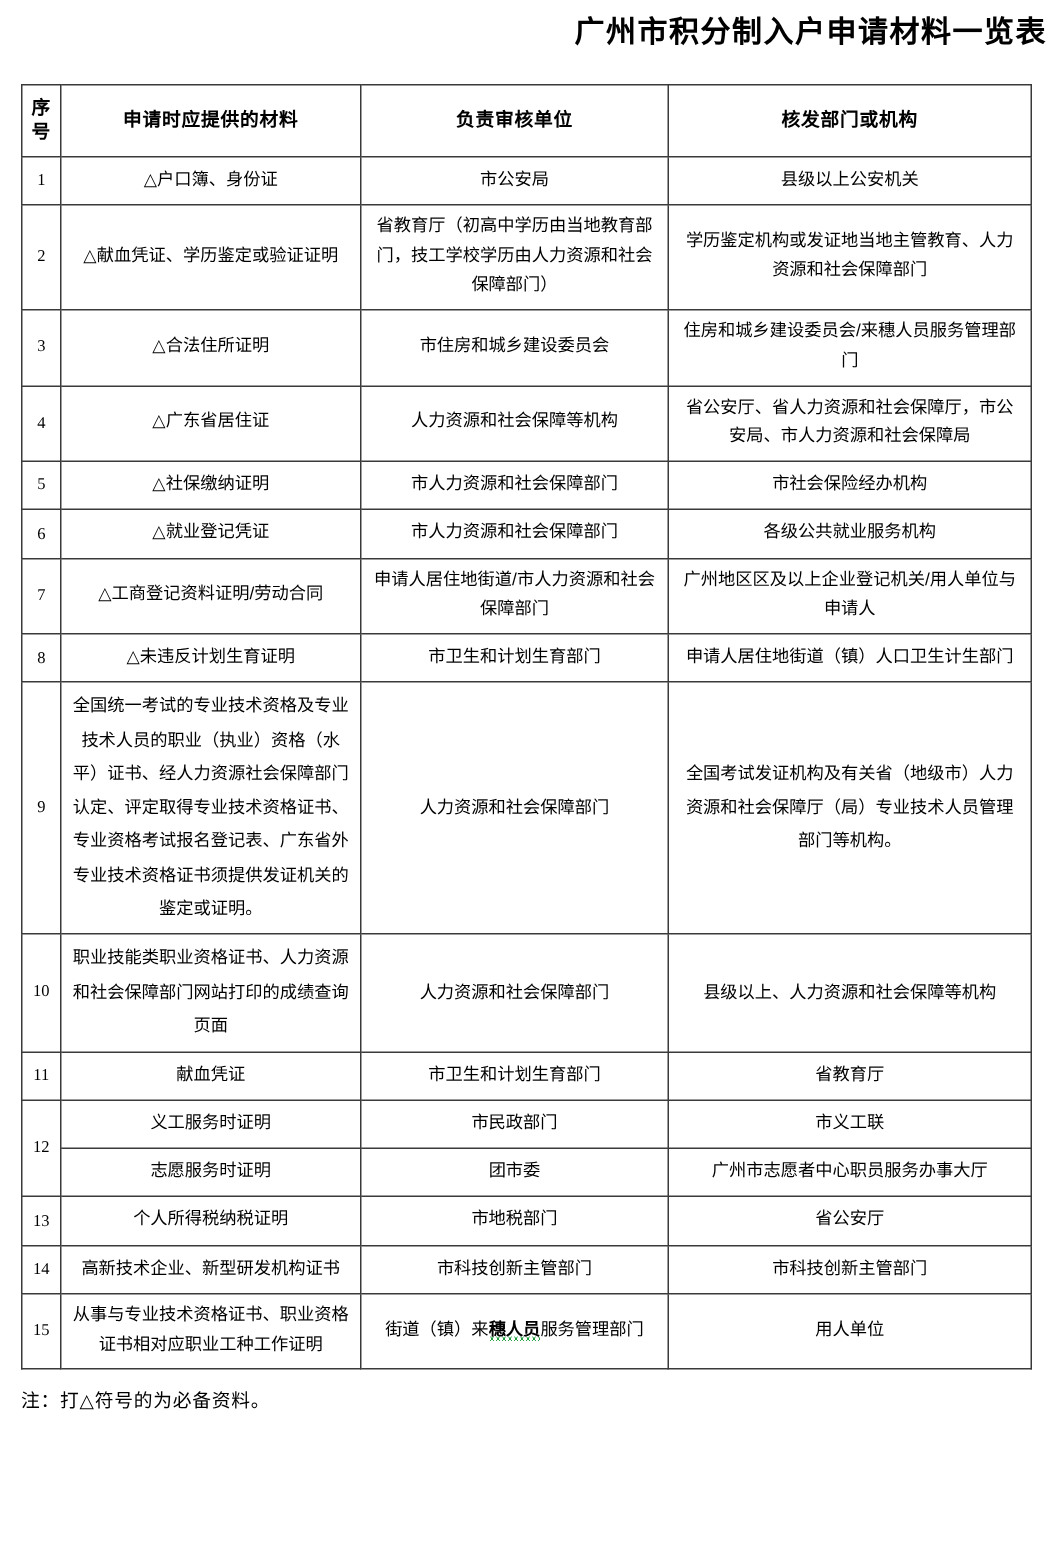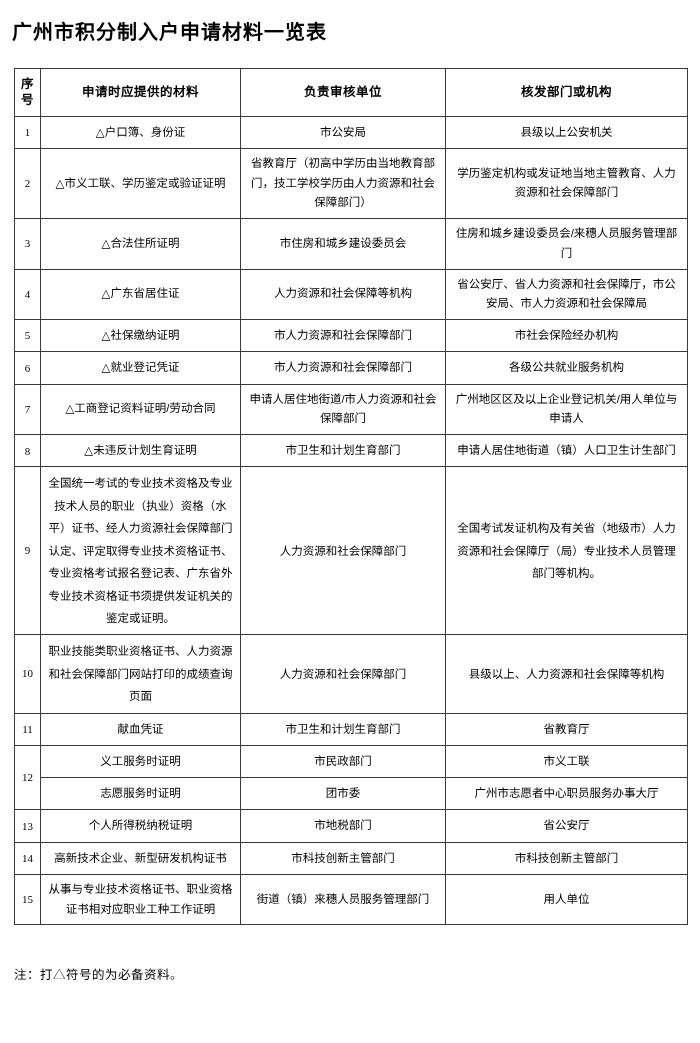--- a/index.html
+++ b/index.html
@@ -18,47 +18,46 @@
 
   .page {
     position: relative;
     width: 700px;
     height: 1043px;
     box-sizing: border-box;
     overflow: hidden;
   }
 
   .doc-title {
-    text-align: left;
+    text-align: right;
     font-size: 20px;
     font-weight: bold;
     letter-spacing: 1px;
     line-height: 1;
-    margin: 12px;
+    margin: 2px;
     padding-top: 10px;
     padding-bottom: 0;
     font-family: "Liberation Serif", "DejaVu Serif", serif;
   }
 
   .table-wrap {
     margin: 0;
     padding: 0;
     position: absolute;
     left: 14px;
     top: 56px;
     width: 673px;
   }
 
   table.matrix {
     border-collapse: collapse;
     width: 673px;
     table-layout: fixed;
     font-size: 11.5px;
     font-family: "Liberation Sans", "DejaVu Sans", sans-serif;
-    margin-top: 12px;
   }
 
   table.matrix col.c-seq   { width: 26px; }
   table.matrix col.c-mat   { width: 200px; }
   table.matrix col.c-rev   { width: 205px; }
   table.matrix col.c-iss   { width: 242px; }
 
   table.matrix th,
   table.matrix td {
     border: 1px solid #3a3a3a;
@@ -104,20 +103,21 @@
 
   
   .squiggle {
     background-repeat: repeat-x;
     background-position: left bottom;
     background-image:
       linear-gradient(45deg, transparent 45%, #1f9d3a 45%, #1f9d3a 55%, transparent 55%),
       linear-gradient(-45deg, transparent 45%, #1f9d3a 45%, #1f9d3a 55%, transparent 55%);
     background-size: 4px 3px;
     padding-bottom: 1px;
+    font-weight: bold;
   }
 </style>
 </head>
 <body>
 
 <div class="page">
 
   <h1 class="doc-title">广州市积分制入户申请材料一览表</h1>
 
   <div class="table-wrap">
@@ -140,21 +140,21 @@
 
         <tr class="tight">
           <td class="seq">1</td>
           <td class="cell">△户口簿、身份证</td>
           <td class="cell">市公安局</td>
           <td class="cell">县级以上公安机关</td>
         </tr>
 
         <tr>
           <td class="seq">2</td>
-          <td class="cell">△市义工联、学历鉴定或验证证明</td>
+          <td class="cell">△献血凭证、学历鉴定或验证证明</td>
           <td class="cell">省教育厅（初高中学历由当地教育部门，技工学校学历由人力资源和社会保障部门）</td>
           <td class="cell">学历鉴定机构或发证地当地主管教育、人力资源和社会保障部门</td>
         </tr>
 
         <tr>
           <td class="seq">3</td>
           <td class="cell">△合法住所证明</td>
           <td class="cell">市住房和城乡建设委员会</td>
           <td class="cell">住房和城乡建设委员会/来穗人员服务管理部门</td>
         </tr>
@@ -245,15 +245,15 @@
           <td class="seq">15</td>
           <td class="cell">从事与专业技术资格证书、职业资格证书相对应职业工种工作证明</td>
           <td class="cell"><span>街道（镇）来</span><span class="squiggle">穗人员</span><span>服务管理部门</span></td>
           <td class="cell">用人单位</td>
         </tr>
 
       </tbody>
     </table>
   </div>
 
-  <div class="note" id="footnote" style="top: 964px; font-family: Liberation Serif, serif;">注：打△符号的为必备资料。</div>
+  <div class="note" id="footnote" style="top: 923px;">注：打△符号的为必备资料。</div>
 
 </div>
 
 </body></html>

